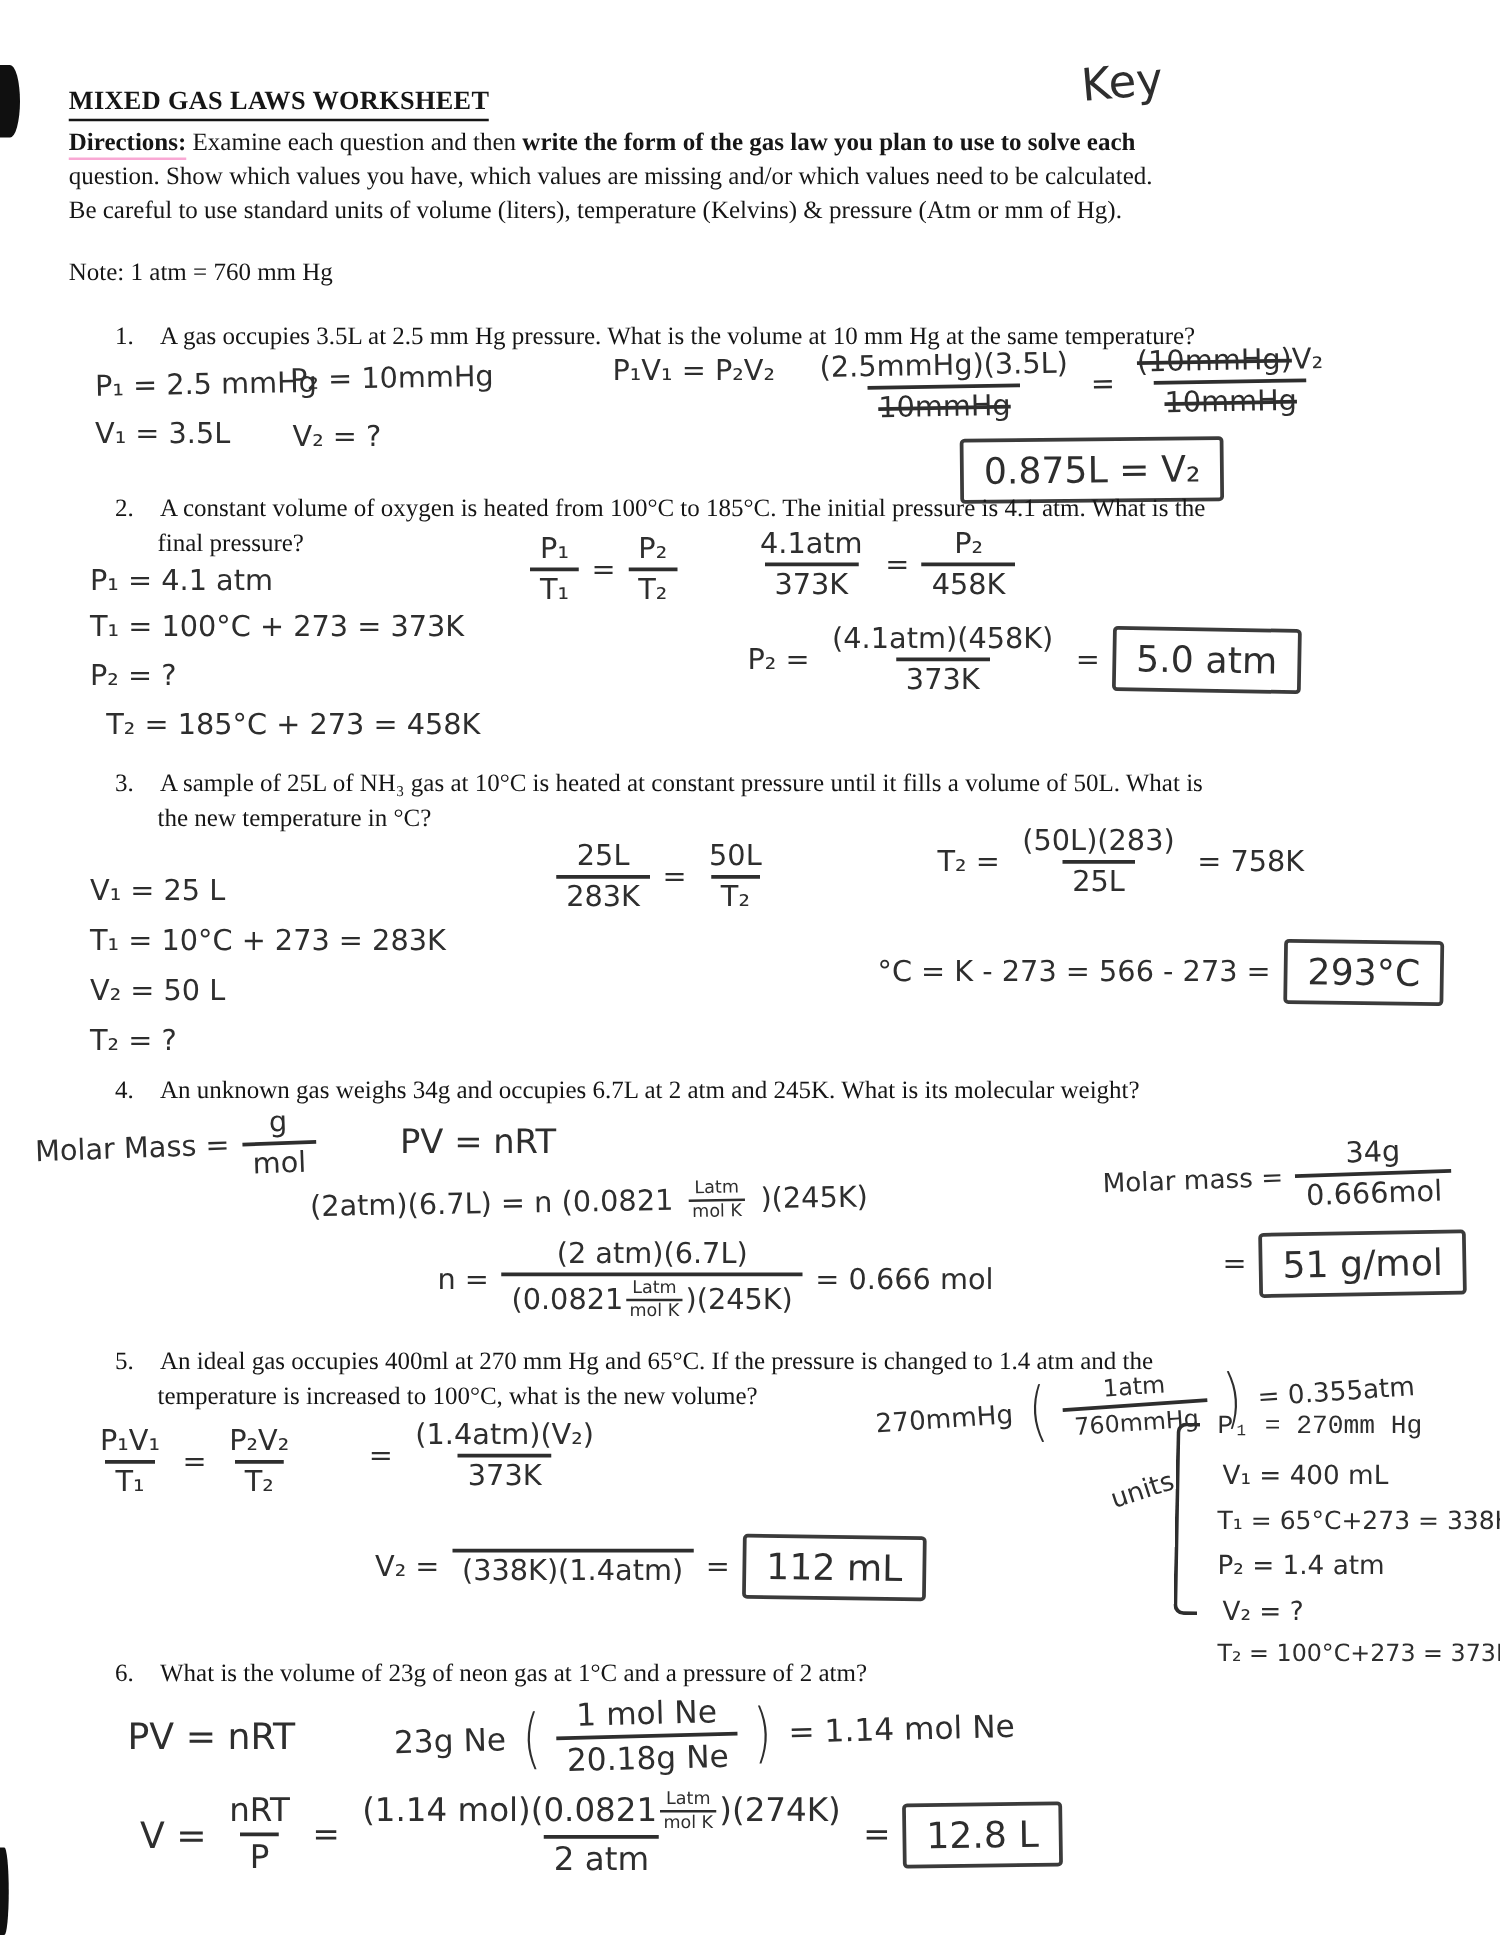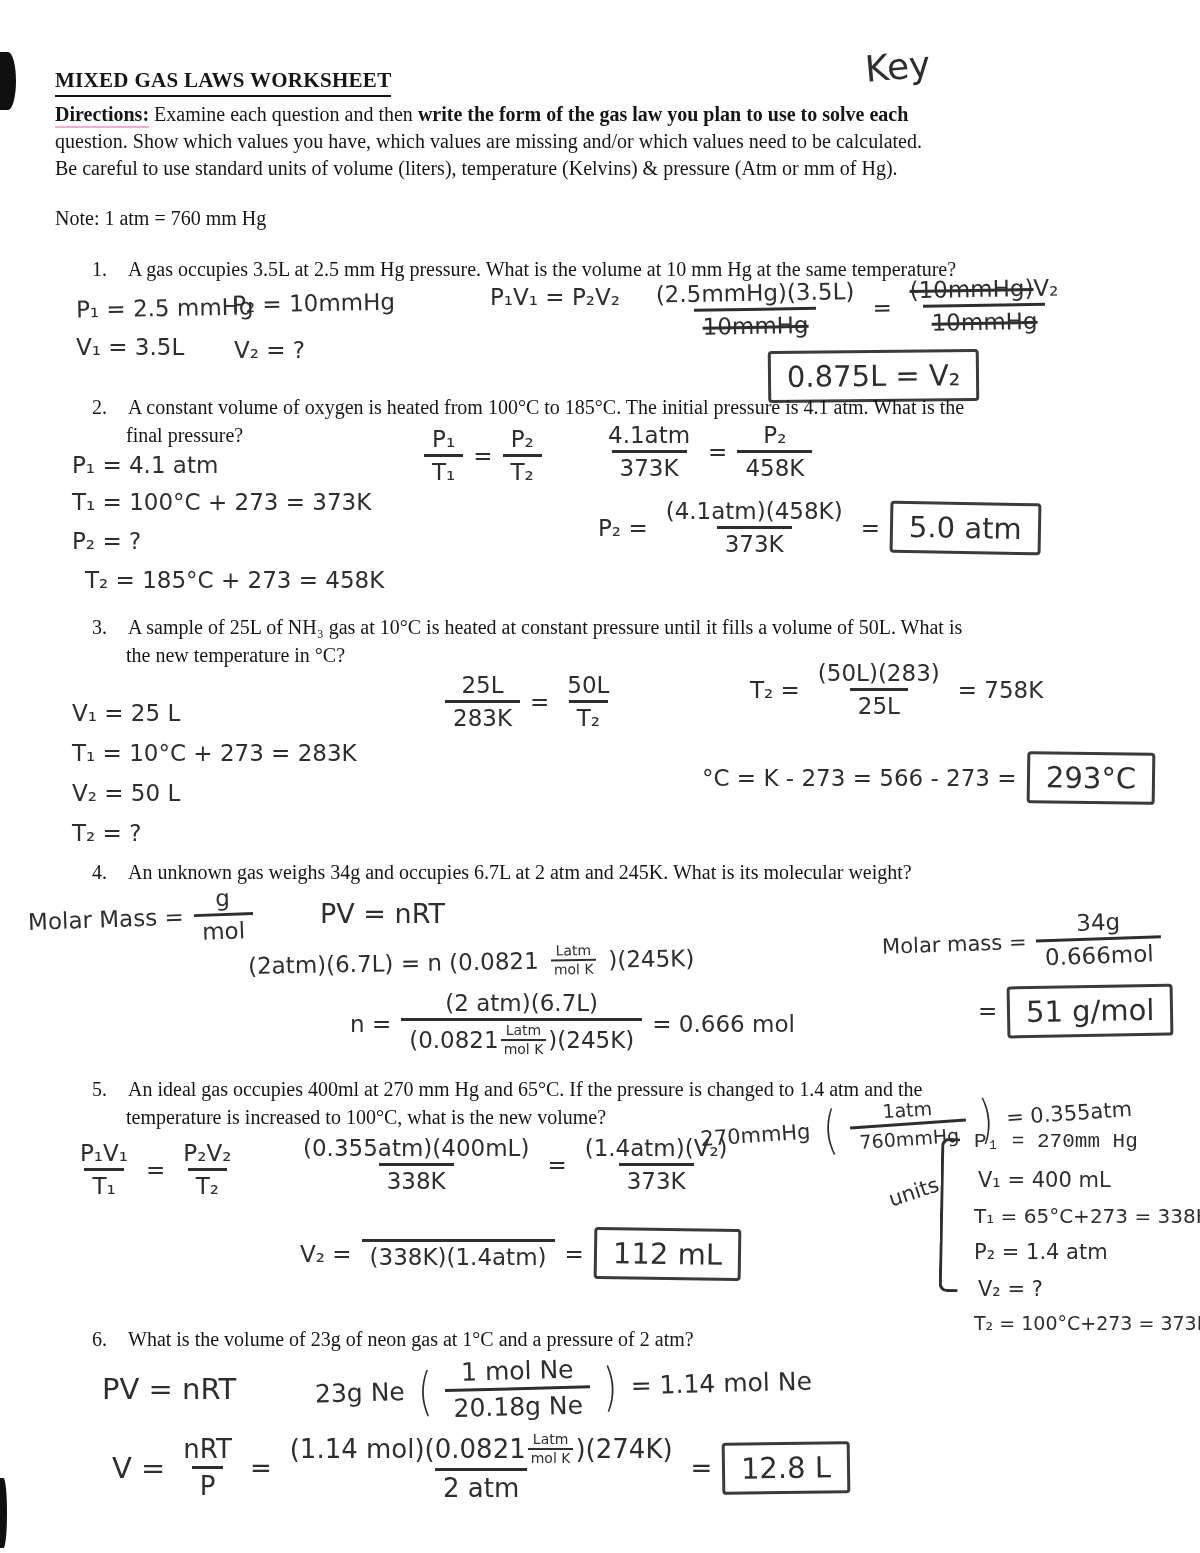--- a/index.html
+++ b/index.html
@@ -217,24 +217,20 @@
       <span class="num">P₁V₁</span>
       <span class="den">T₁</span>
     </span>
     <span>=</span>
     <span class="frac">
       <span class="num">P₂V₂</span>
       <span class="den">T₂</span>
     </span>
   </div>
   <div class="hw eqrow" style="left:295px;top:1135px;">
-    <span class="frac">
-      <span class="num">(0.355atm)(400mL)</span>
-      <span class="den">338K</span>
-    </span>
     <span>=</span>
     <span class="frac">
       <span class="num">(1.4atm)(V₂)</span>
       <span class="den">373K</span>
     </span>
   </div>
   <div class="hw eqrow" style="left:300px;top:1228px;">
     <span>V₂ =</span>
     <span class="frac">
       <span class="den">(338K)(1.4atm)</span>

